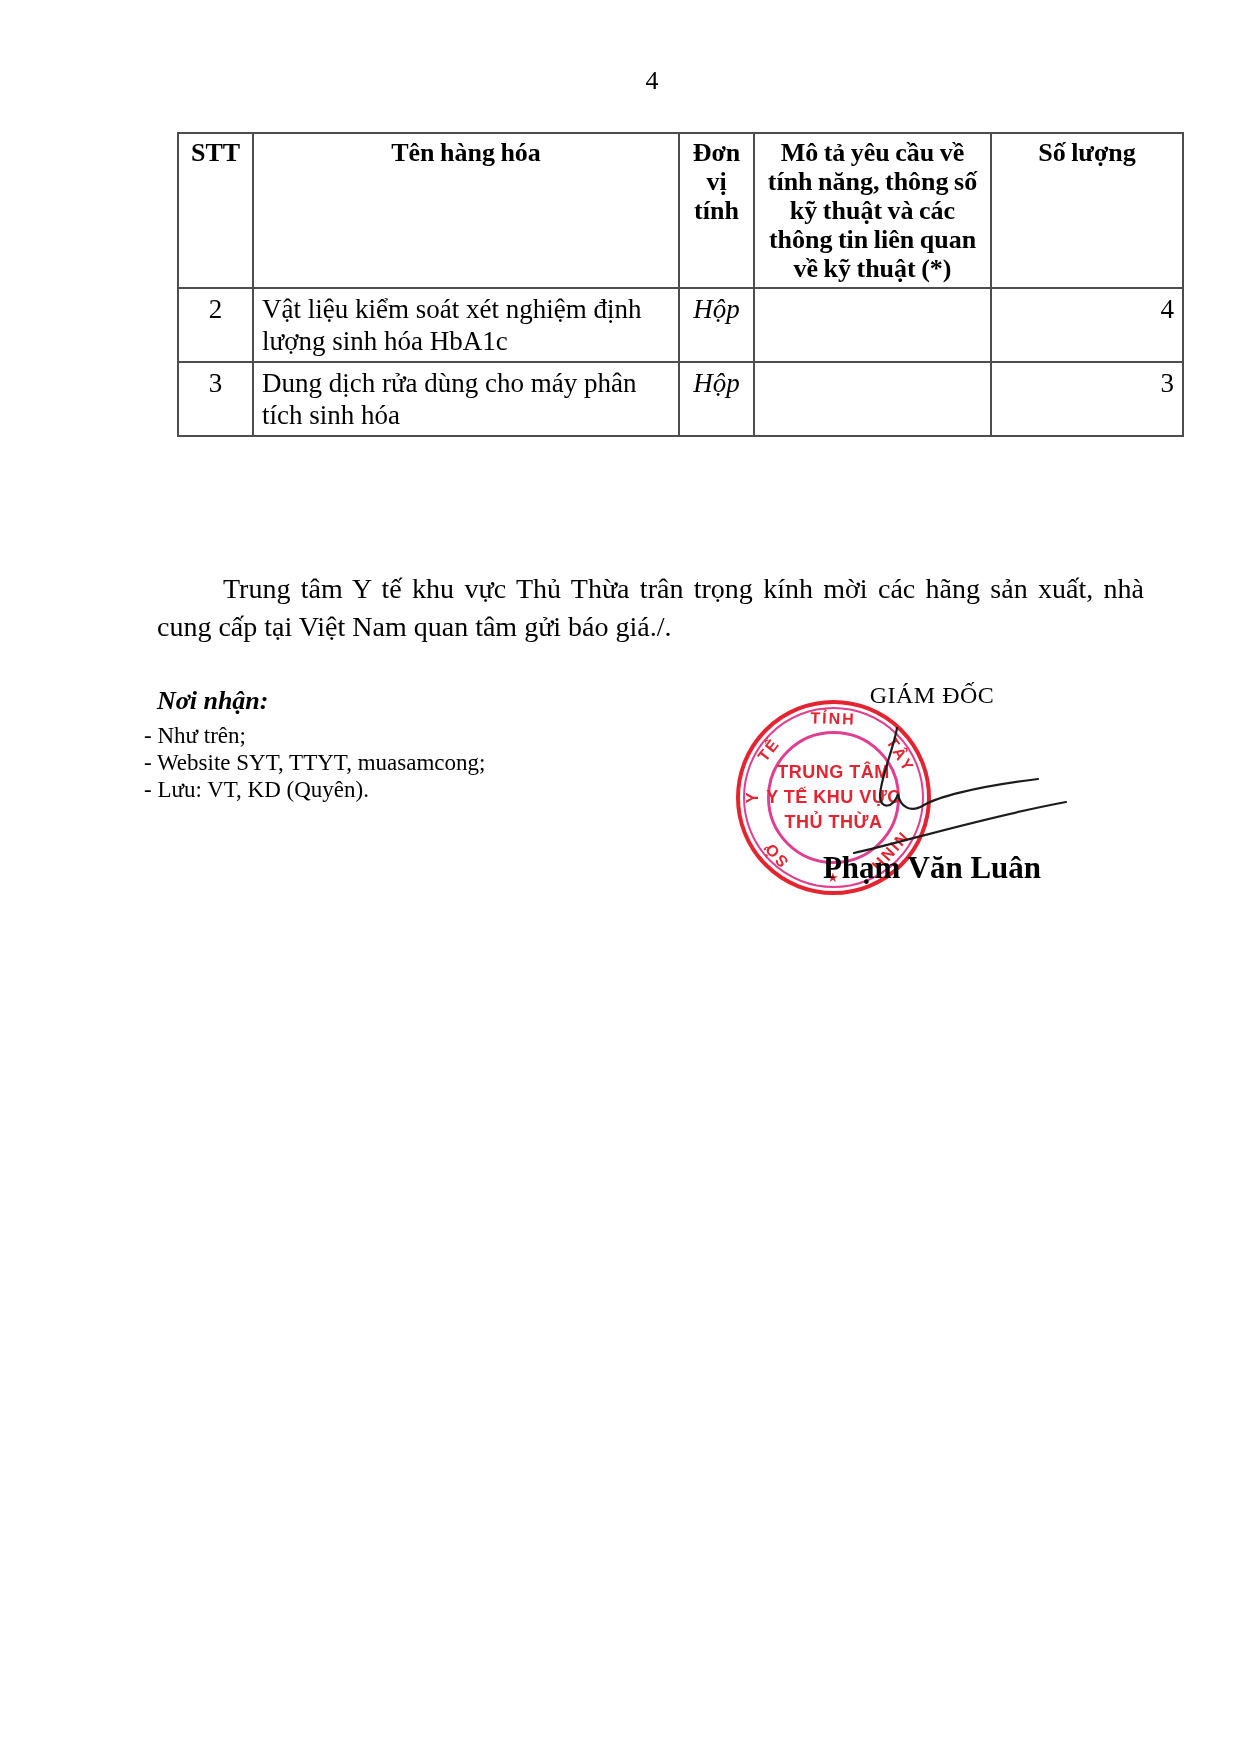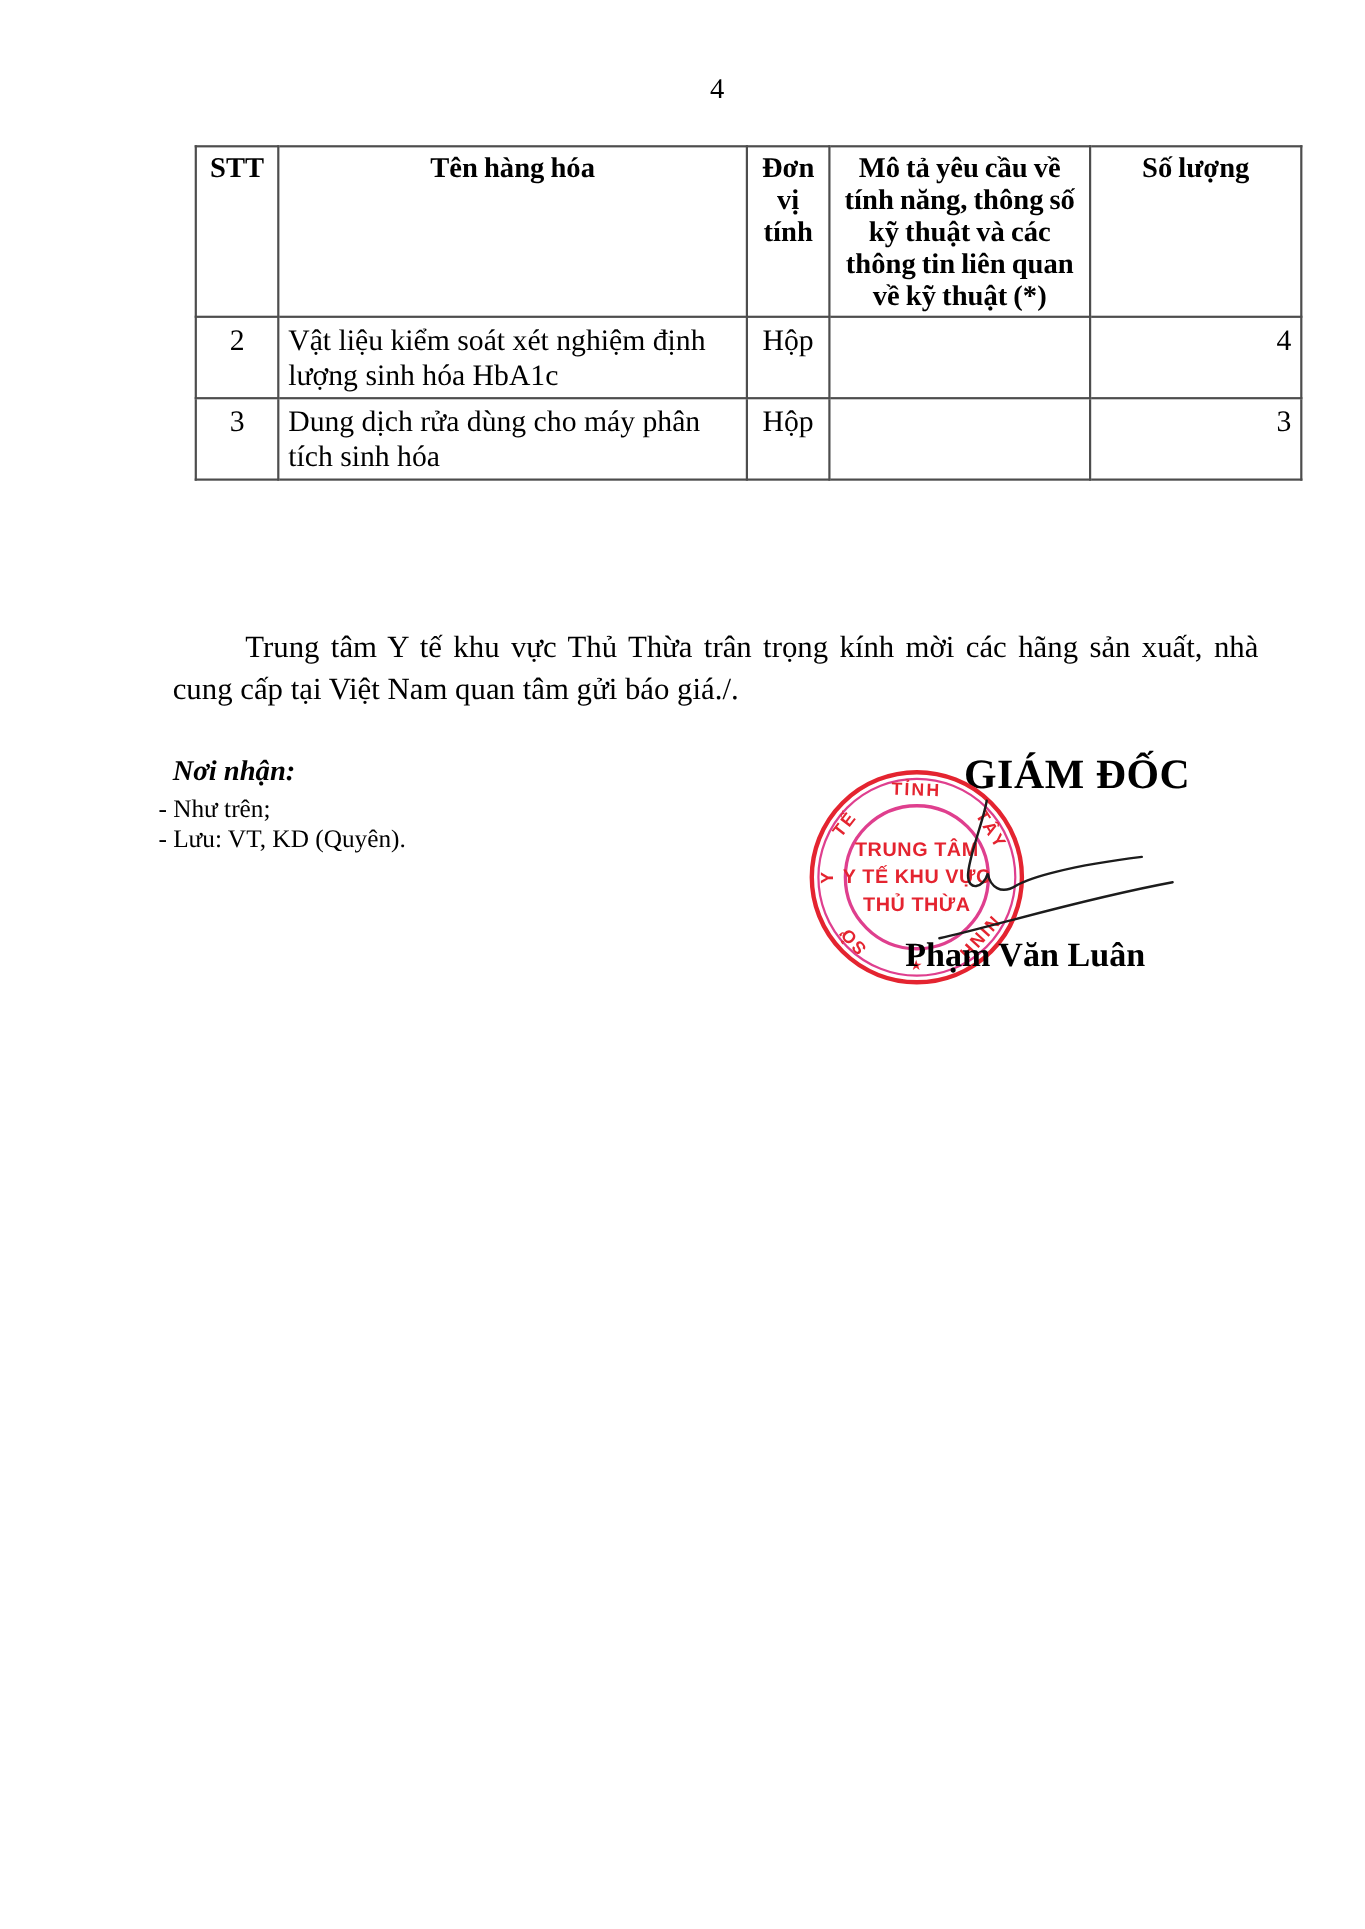--- a/index.html
+++ b/index.html
@@ -31,21 +31,21 @@
     overflow:hidden;
   }
   table.items th{
     font-weight:bold;text-align:center;
     height:146px;line-height:29px;font-size:26px;
     padding:4px 3px;word-spacing:-1px;
   }
   table.items tbody tr:nth-child(1) td{height:72px;}
   table.items tbody tr:nth-child(2) td{height:74px;}
   td.c-stt{text-align:center;}
-  td.c-unit{text-align:center;}
+  td.c-unit{text-align:center;font-style:italic;}
   td.c-qty{text-align:right;padding-right:11px;}
   
   .note{
     position:absolute;left:157px;top:447px;width:987px;
     font-size:28px;line-height:31px;text-align:justify;
     text-indent:66px;font-style:italic;
   }
   .note .note-label{font-weight:bold;}
   .invitation{
     position:absolute;left:157px;top:542px;width:987px;
@@ -56,21 +56,21 @@
   .recipients-title{
     position:absolute;left:157px;top:686px;
     font-size:26px;font-weight:bold;font-style:italic;
   }
   .recipients-list{
     position:absolute;left:144px;top:722px;width:420px;
     font-size:23px;line-height:27px;list-style:none;margin:0;padding:0;
   }
   .sign-role{
     position:absolute;left:782px;top:682px;width:300px;
-    text-align:right;font-size:38px;font-weight:bold;letter-spacing:.5px;
+    text-align:center;font-size:24px;font-weight:normal;letter-spacing:.5px;
   }
   .sign-name{
     position:absolute;left:782px;top:850px;width:300px;
     text-align:center;font-size:31px;font-weight:bold;
     z-index:5;
   }
   
   .stamp{
     position:absolute;left:736px;top:700px;width:195px;height:195px;
     z-index:2;
@@ -146,20 +146,21 @@
       </tr>
     </tbody>
   </table>
 
 
   <p class="invitation">Trung tâm Y tế khu vực Thủ Thừa trân trọng kính mời các hãng sản xuất, nhà cung cấp tại Việt Nam quan tâm gửi báo giá./.</p>
 
   <div class="recipients-title">Nơi nhận:</div>
   <ul class="recipients-list">
     <li>- Như trên;</li>
+    <li>- Website SYT, TTYT, muasamcong;</li>
     <li>- Lưu: VT, KD (Quyên).</li>
   </ul>
 
   <div class="sign-role">GIÁM ĐỐC</div>
 
   <div class="stamp">
     <div class="ring-outer"></div>
     <div class="ring-outer2"></div>
     <div class="ring-inner"></div>
 

